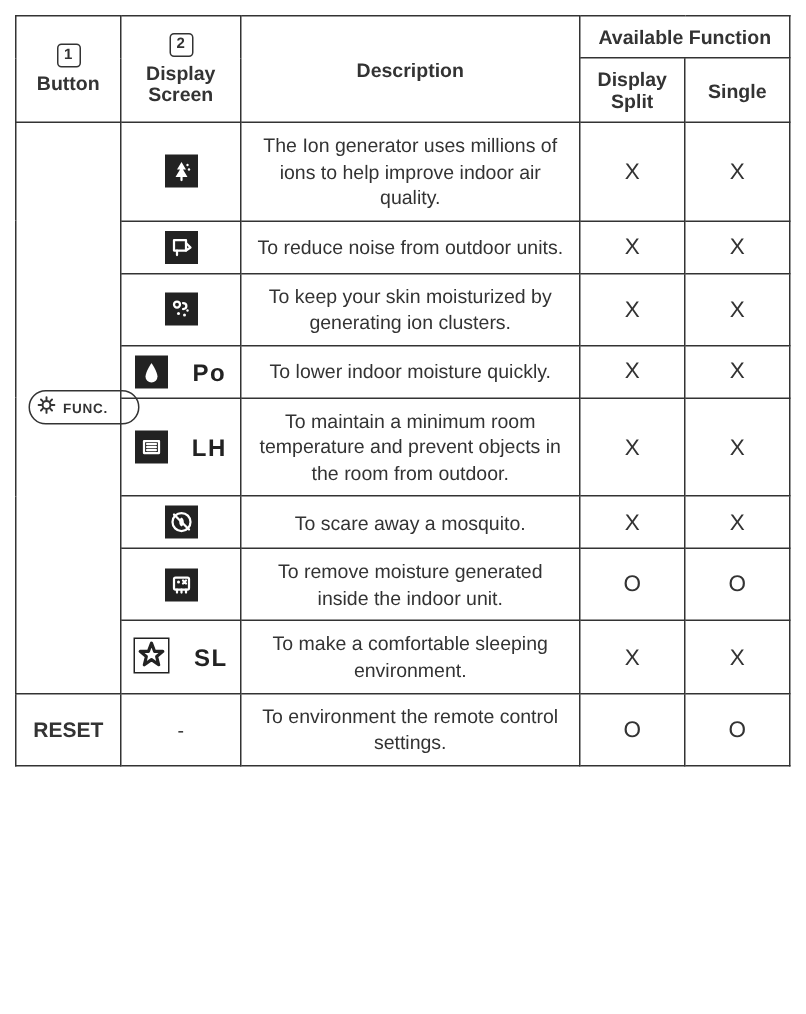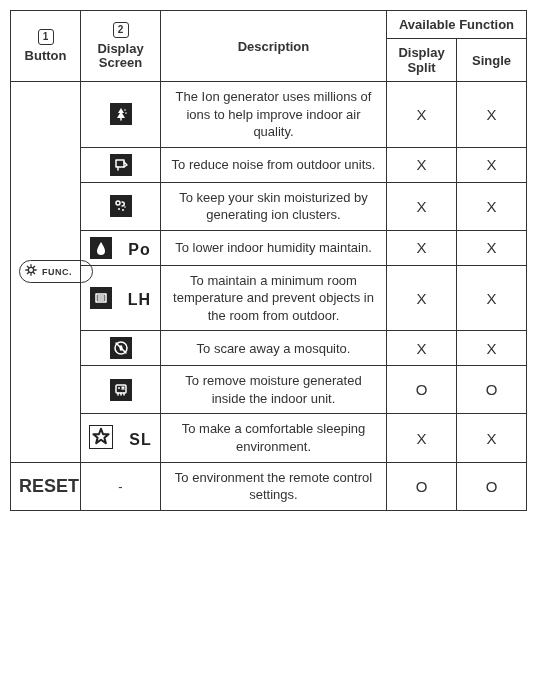--- a/index.html
+++ b/index.html
@@ -24,21 +24,21 @@
   }
   th {
     font-weight: bold;
   }
   .desc-cell {
     text-align: center;
     line-height: 1.35;
   }
   .button-cell {
     font-weight: bold;
-    font-size: 18px;
+    font-size: 14px;
     margin-left: 14px;
   }
   .num-box {
     display: inline-block;
     border: 1.5px solid #333;
     border-radius: 3px;
     width: 14px;
     height: 14px;
     line-height: 14px;
     font-size: 10px;
@@ -201,21 +201,21 @@
       </tr>
       <tr>
         <td><span class="icon-box">
             <span class="sq">
               <svg viewBox="0 0 16 16">
                 <path d="M8 2 C8 2 4 8 4 11 A4 4 0 0 0 12 11 C12 8 8 2 8 2 Z" fill="#fff"></path>
               </svg>
             </span>
             <span class="side-text">Po</span>
           </span></td>
-        <td class="desc-cell">To lower indoor humidity maintain.</td>
+        <td class="desc-cell">To lower indoor moisture quickly.</td>
         <td><span class="x-mark">X</span></td>
         <td><span class="x-mark">X</span></td>
       </tr>
       <tr>
         <td><span class="icon-box">
             <span class="sq">
               <svg viewBox="0 0 16 16">
                 <rect x="3" y="4" width="10" height="8" stroke="#fff" stroke-width="1.5" fill="none" stroke-linecap="round" stroke-linejoin="round"></rect>
                 <path d="M5 6 H11 M5 8 H11 M5 10 H11" stroke="#fff" stroke-width="1.5" fill="none" stroke-linecap="round" stroke-linejoin="round"></path>
               </svg>

